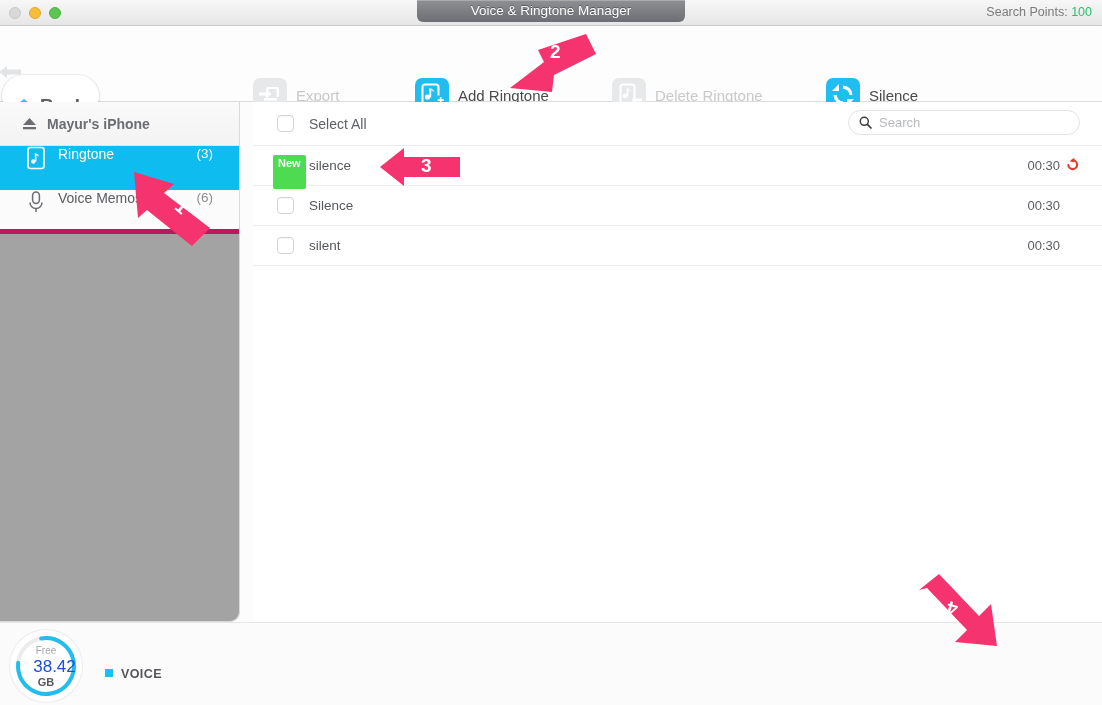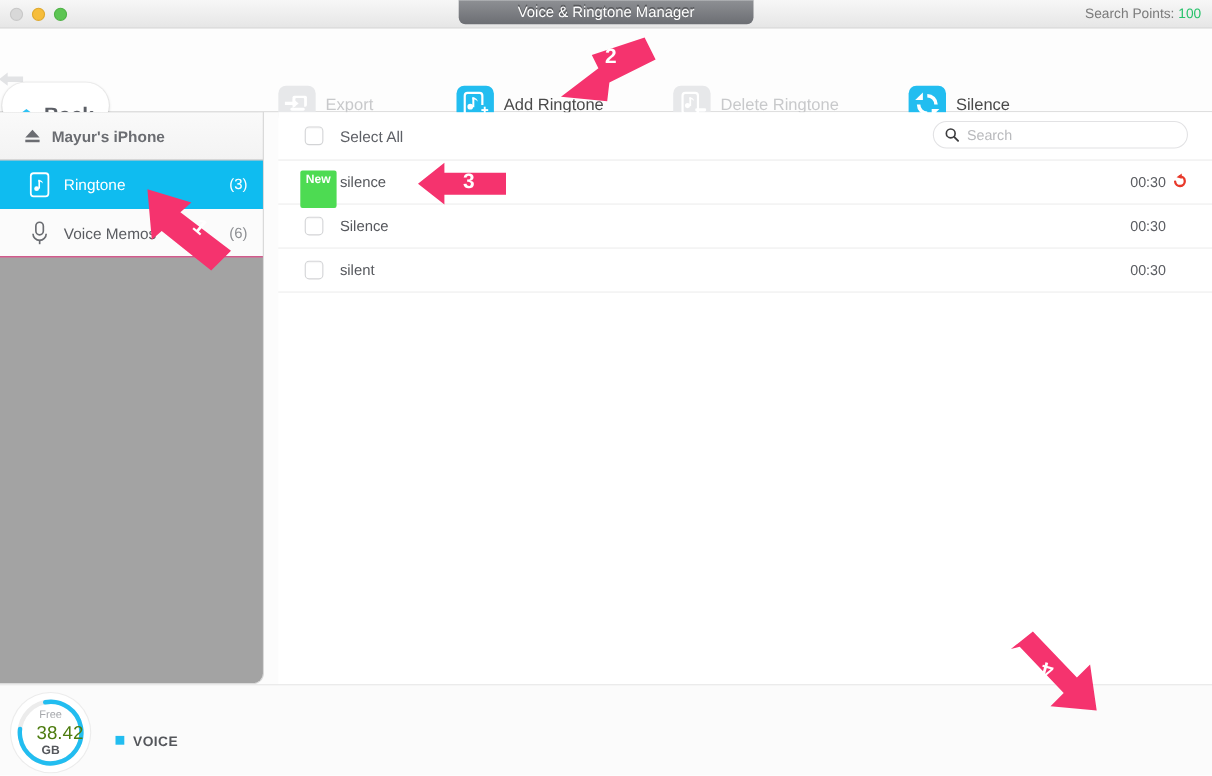--- a/index.html
+++ b/index.html
@@ -76,22 +76,22 @@
     border-bottom: 1px solid #dadada;
     border-bottom-right-radius: 10px;
   }
   .device-row {
     height: 44px; display: flex; align-items: center; gap: 10px;
     padding-left: 22px; border-bottom: 1px solid #e3e3e3;
     background: linear-gradient(#fafafa,#f3f3f3);
   }
   .device-row .dname { font-size: 14px; font-weight: bold; color: #6b6d72; }
   .side-item {
-    height: 44px; display: flex; align-items: center; gap: 12px;
-    padding: 0 14px 0 26px; border-bottom: 1px solid #be185d;
+    height: 44px; display: flex; gap: 12px;
+    padding: 0 26px 0 26px; border-bottom: 5px solid #be185d;
     font-size: 14px; color: #5a5c61; cursor: pointer;
     background: #fbfbfb;
   }
   .side-item.active { background: #0fbcf0; color: #fff; border-bottom-color:#0fbcf0; }
   .side-item .sname { flex: 1; }
   .side-item .scount { font-size: 13.5px; color: #8d8f93; }
   .side-item.active .scount { color: #ffffff; }
 
   
   .main {
@@ -144,21 +144,21 @@
   .gauge {
     position: absolute; left: 10px; top: 7px; width: 72px; height: 72px;
     border-radius: 50%; background: #fff;
     box-shadow: 0 0 0 1px #ececec;
   }
   .gauge .txt {
     position: absolute; left: 0; top: 0; width: 72px; height: 72px;
     display: flex; flex-direction: column; align-items: center; justify-content: center;
   }
   .gauge .g-free { font-size: 10px; color: #a6a8ac; line-height: 12px; }
-  .gauge .g-num  { font-size: 17px; color: #4d7c0f; line-height: 19px; margin-left: 17px; }
+  .gauge .g-num  { font-size: 17px; color: #1d4ed8; line-height: 19px; margin-left: 17px; }
   .gauge .g-unit { font-size: 11px; color: #56585d; font-weight: bold; line-height: 12px; }
 
   .stat-voice {
     position: absolute; left: 105px; top: 44px;
     font-size: 12.5px; font-weight: bold; color: #54565b; letter-spacing: .4px;
   }
   .sq { display:inline-block; width: 8px; height: 8px; margin-right: 8px; vertical-align: 1px;}
   .sq.cyan { background:#22bdf0; }
 
   

